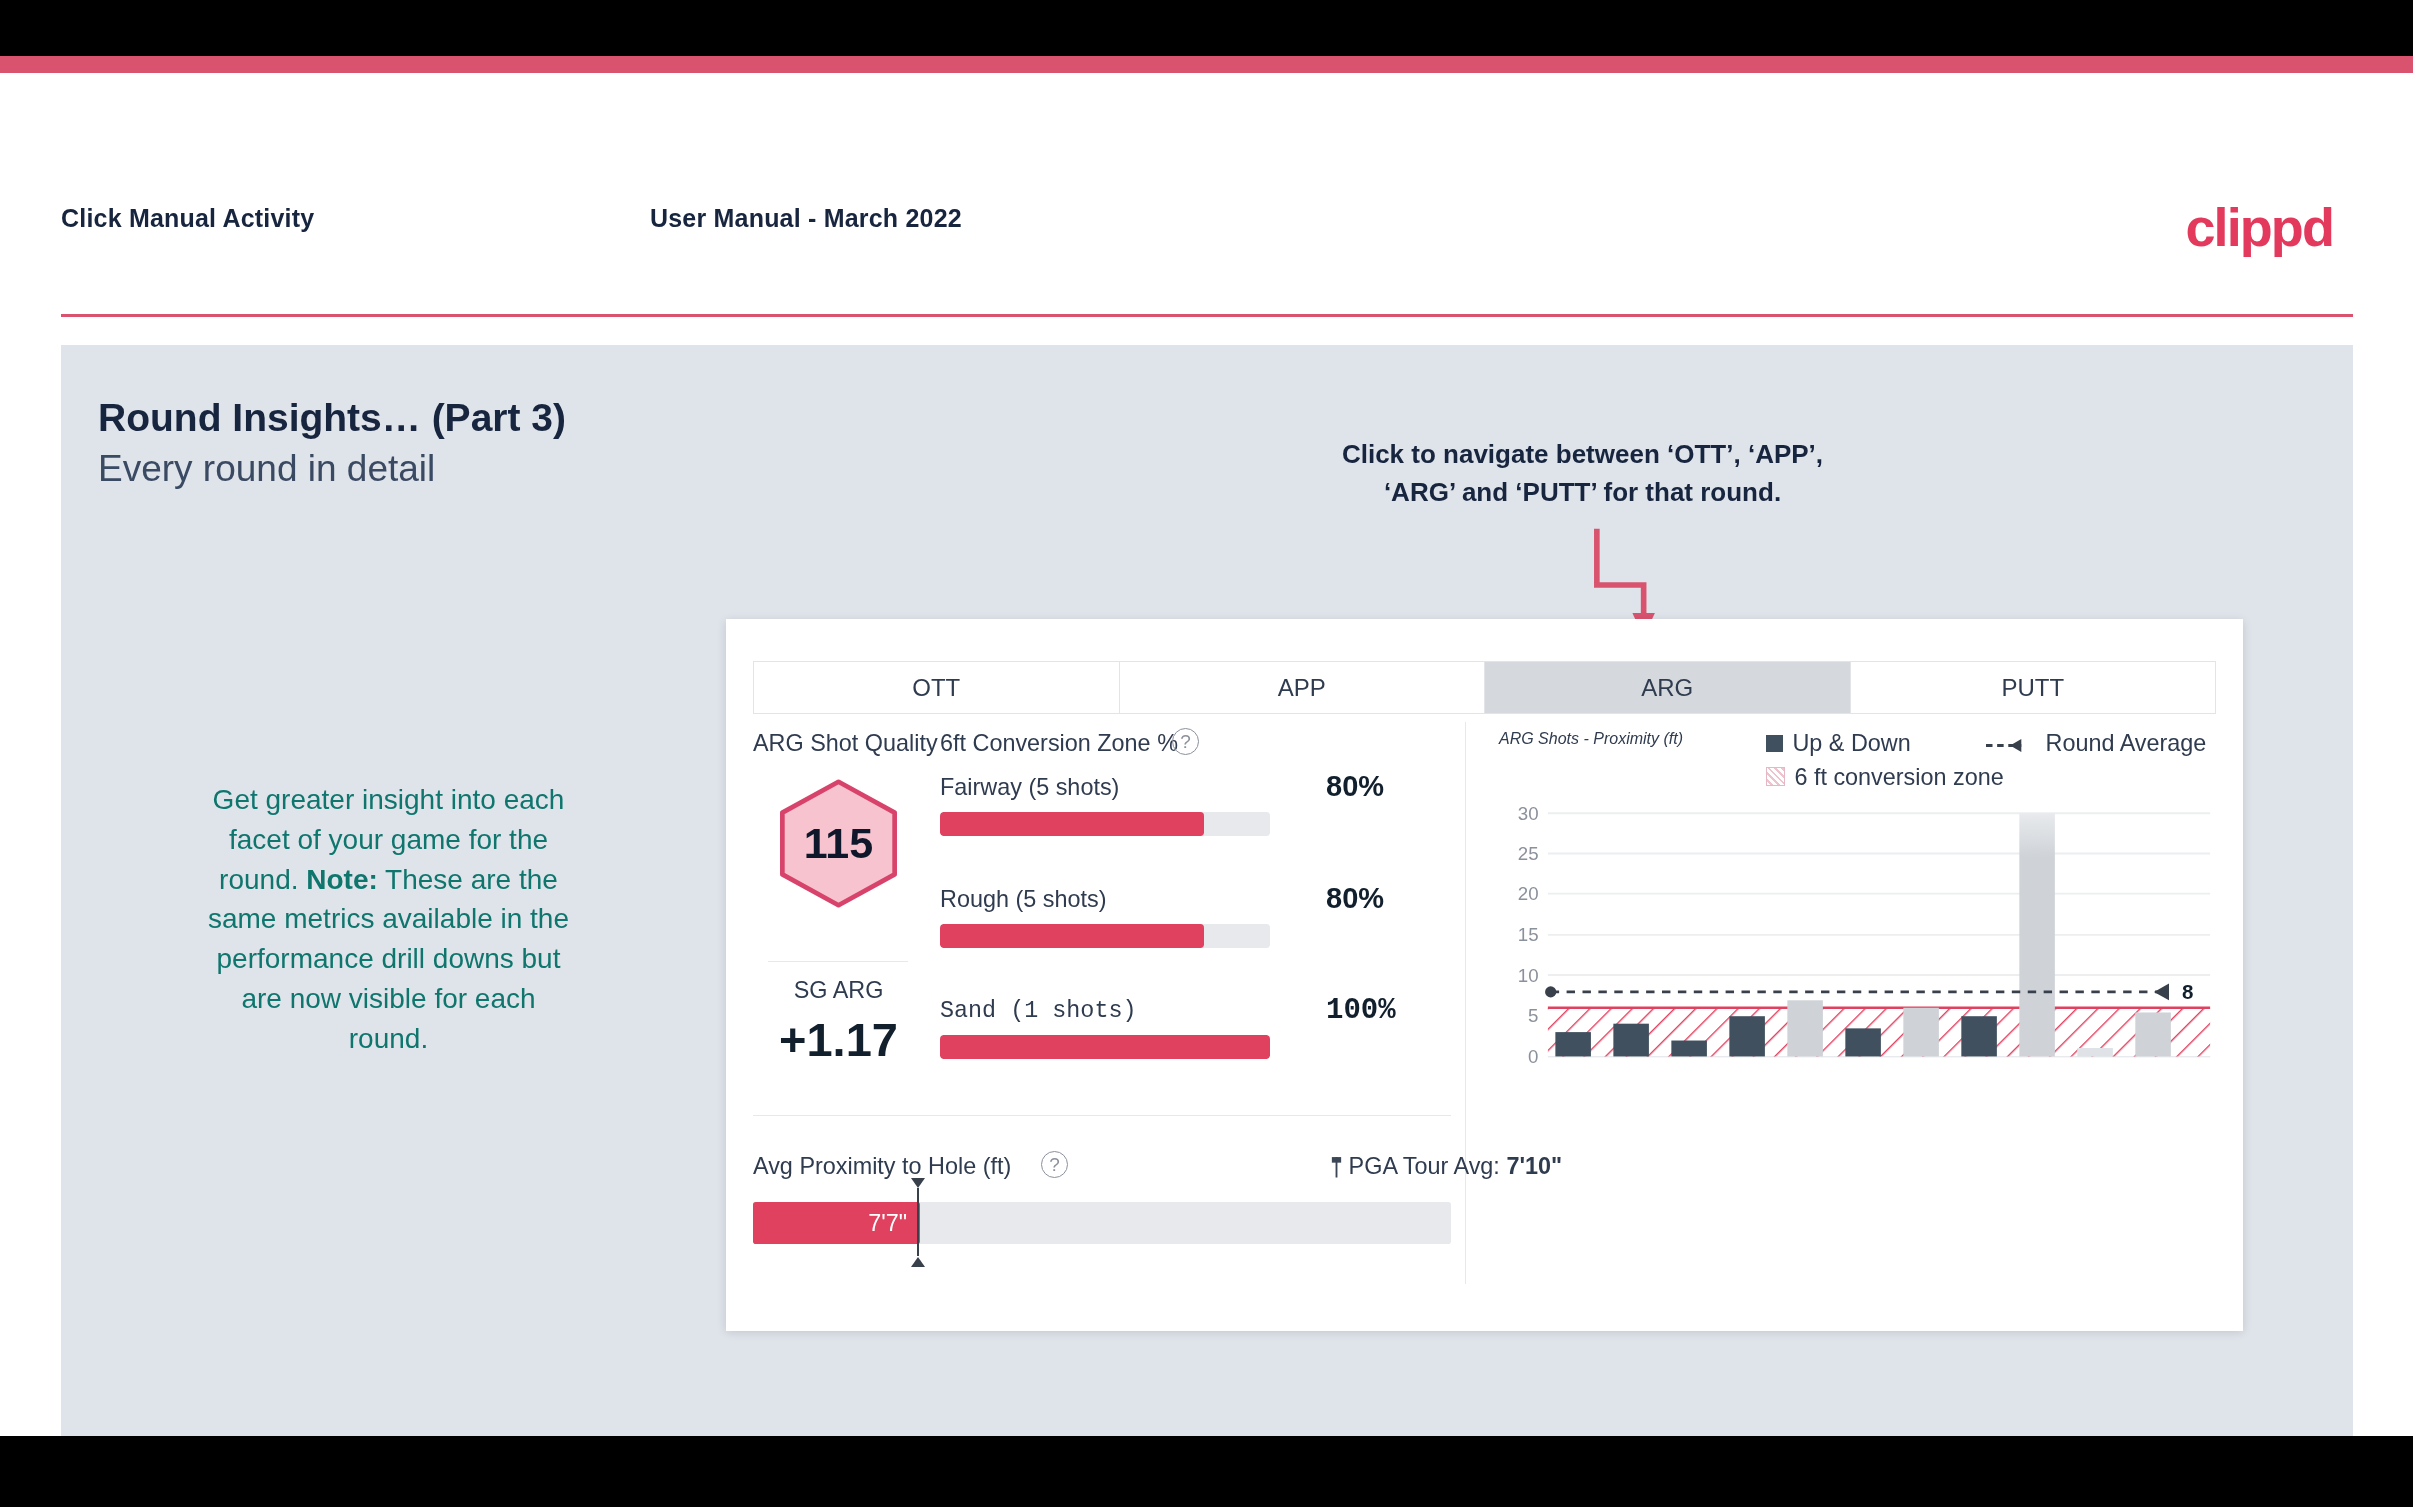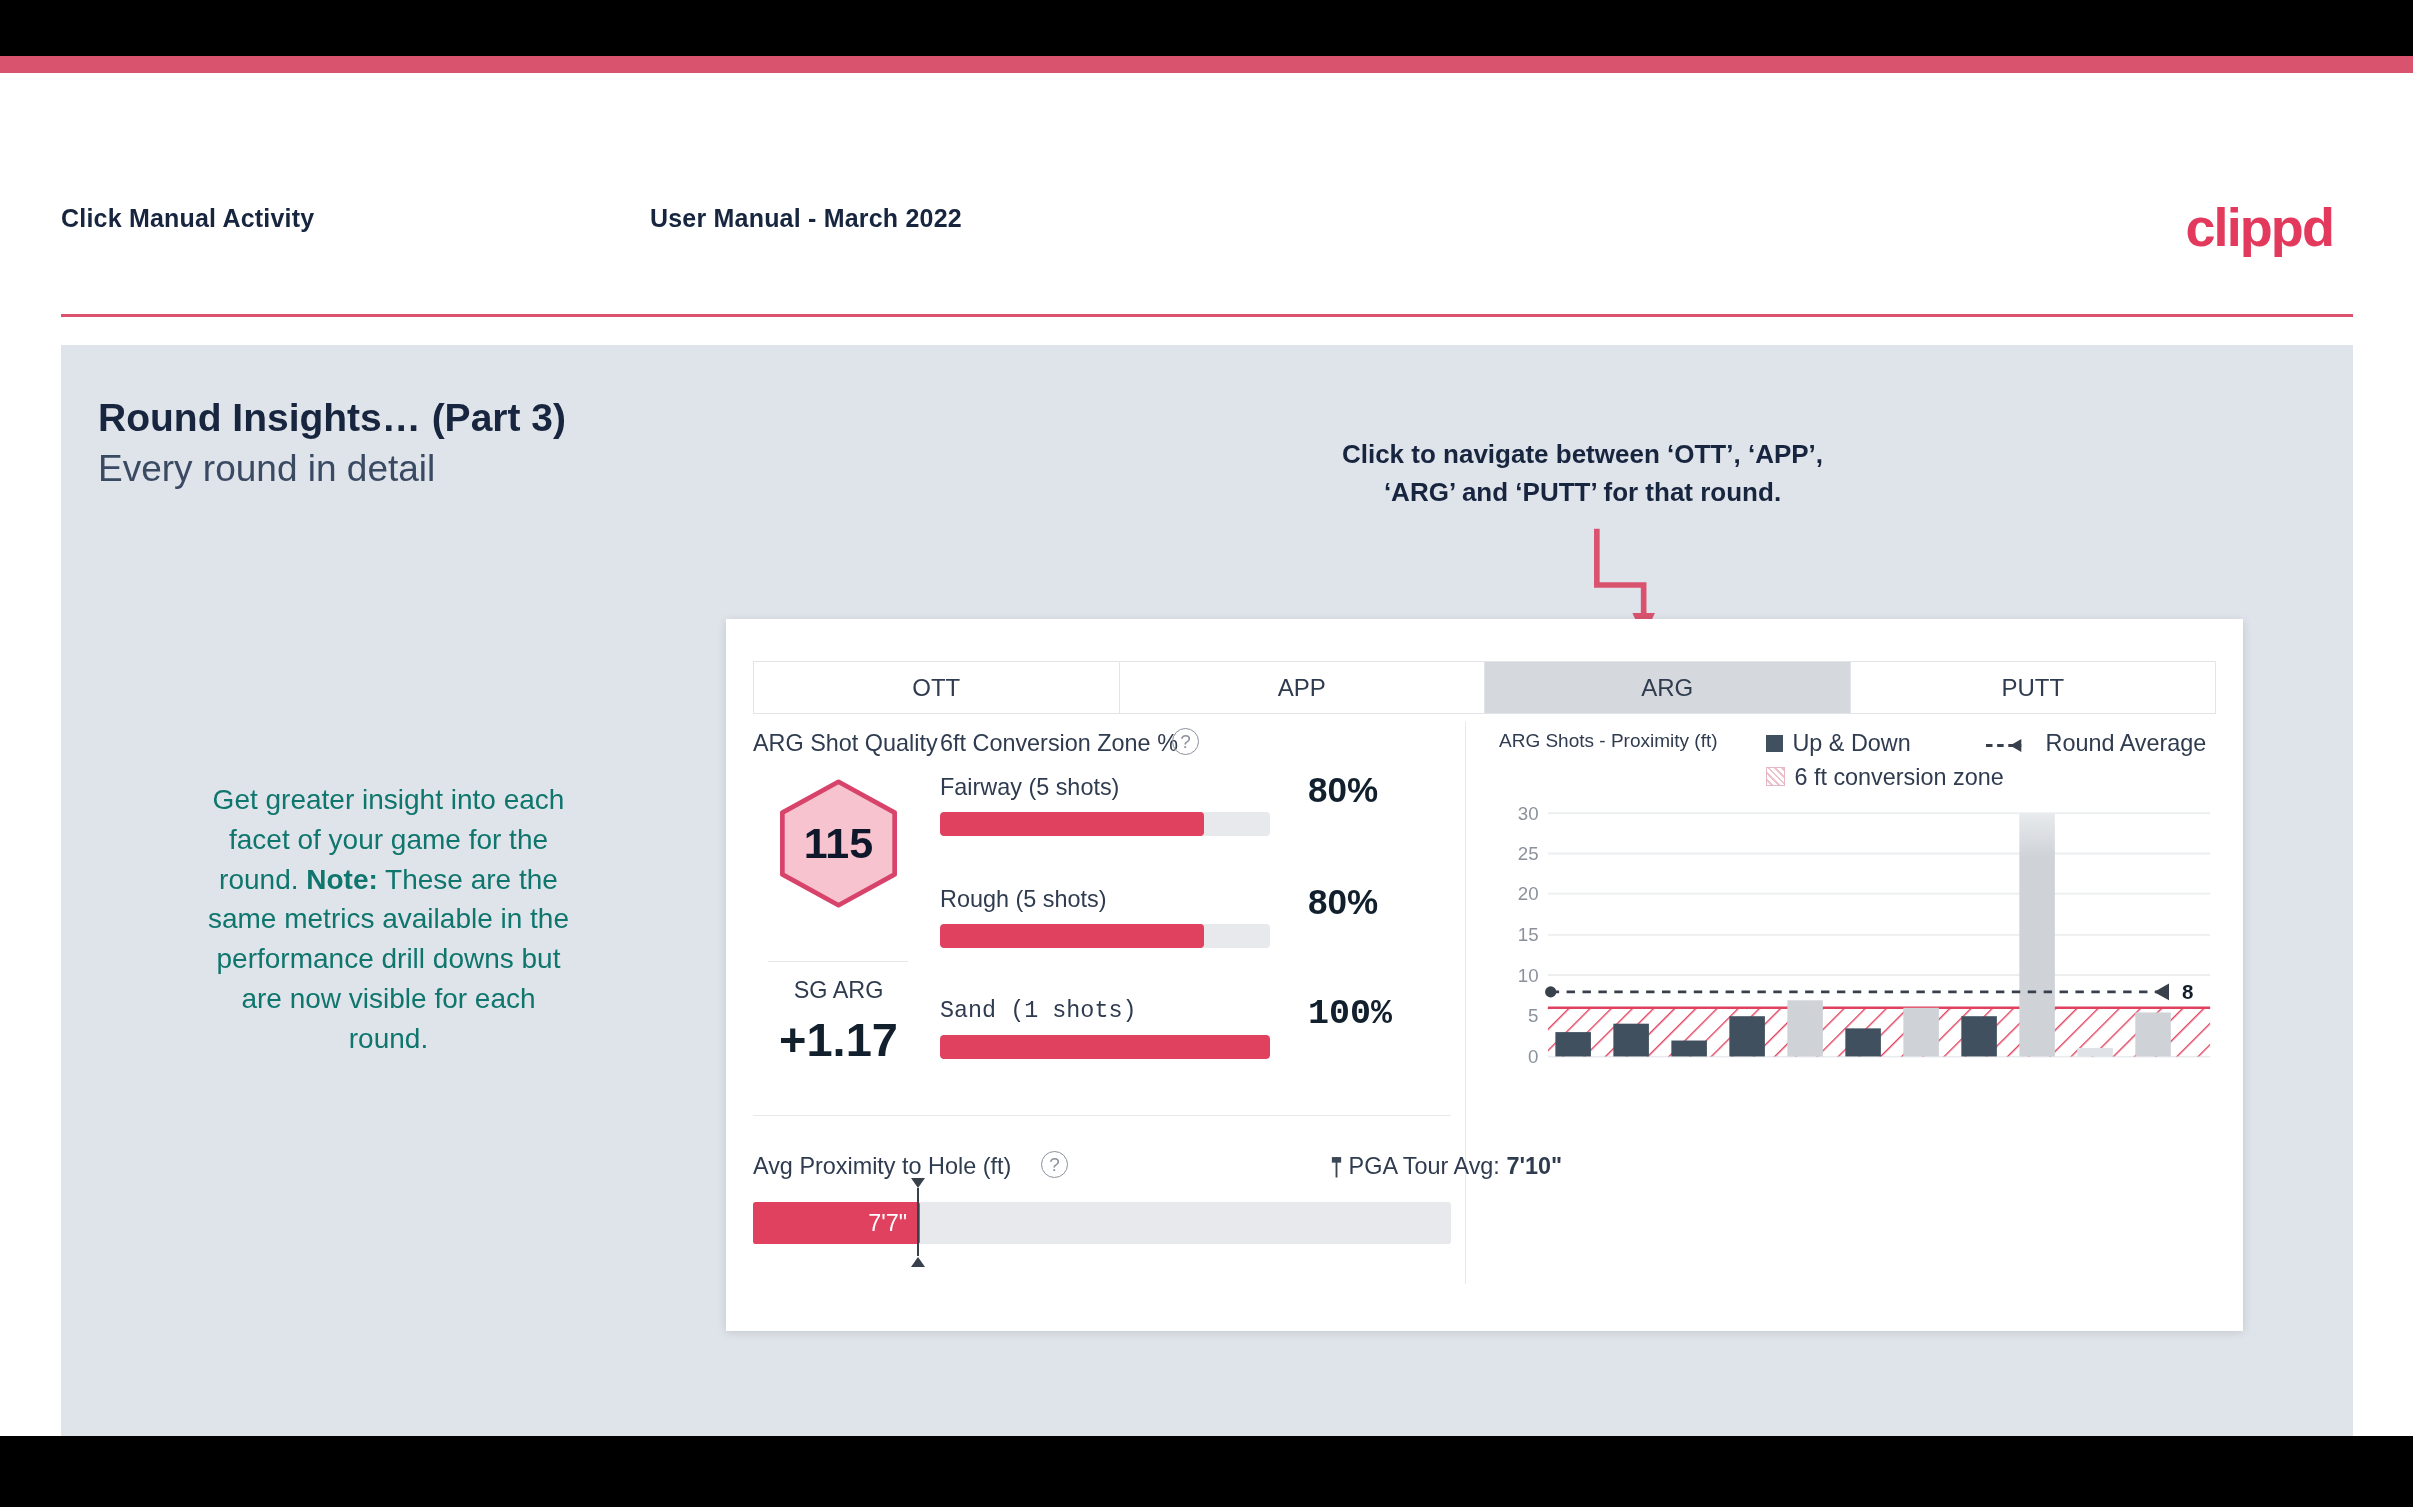--- a/index.html
+++ b/index.html
@@ -55,36 +55,36 @@
   .hexnum{position:absolute;left:0;top:0;width:131px;height:131px;display:flex;align-items:center;justify-content:center;font-size:43px;font-weight:700;color:#0f172a;}
 
   .sg-label{position:absolute;left:28px;top:358px;width:169px;text-align:center;font-size:23.4px;color:#2f3b4f;}
   .sg-value{position:absolute;left:19px;top:393px;width:187px;text-align:center;font-size:47px;font-weight:700;color:#12202e;}
   .sg-rule{position:absolute;left:42px;top:342px;width:140px;height:0.9px;background:#e6e8ec;}
 
   .metric{position:absolute;left:214px;width:515px;}
   .metric .m-name{font-size:23.4px;color:#2f3b4f;margin-bottom:11.2px;}
   .m-track{position:relative;width:330px;height:24px;background:#e7e9ec;border-radius:3.7px;overflow:hidden;}
   .m-fill{position:absolute;left:0;top:0;height:24px;background:#e0415f;border-radius:3.7px;}
-  .m-pct{position:absolute;left:368px;top:-3.7px;font-size:35px;font-weight:700;color:#12202e;}
+  .m-pct{position:absolute;left:386px;top:-3.7px;font-size:29px;font-weight:700;color:#12202e;}
 
   .prox-label{position:absolute;left:27px;top:534px;font-size:23.4px;color:#2f3b4f;}
   .pga{position:absolute;left:604px;top:534px;font-size:23.4px;color:#2f3b4f;white-space:nowrap;}
   .pga b{font-weight:700;}
   .flagicon{display:inline-block;width:13px;height:20.6px;vertical-align:-3.7px;margin-right:5.6px;}
 
   .prox-track{position:absolute;left:27px;top:583px;width:698px;height:42px;background:#e7e9ec;border-radius:2.8px;}
   .prox-fill{position:absolute;left:0;top:0;height:42px;width:167px;background:#e0415f;border-radius:2.8px;}
   .prox-val{position:absolute;right:13px;top:8.4px;font-size:23.4px;color:#fff;font-weight:400;}
   .prox-marker{position:absolute;left:191px;top:569px;width:1.9px;height:68px;background:#38404c;}
   .tri-up{position:absolute;left:185px;top:638px;width:0;height:0;border-left:7.5px solid transparent;border-right:7.5px solid transparent;border-bottom:10.3px solid #38404c;}
   .tri-down{position:absolute;left:185px;top:559px;width:0;height:0;border-left:7.5px solid transparent;border-right:7.5px solid transparent;border-top:10.3px solid #38404c;}
 
   
-  .r-title{position:absolute;left:773px;top:111px;font-size:19px;color:#2f3b4f;}
+  .r-title{position:absolute;left:773px;top:111px;font-size:16px;color:#2f3b4f;font-style:italic;}
   .lg1{position:absolute;left:1040px;top:111px;font-size:23.4px;color:#2f3b4f;}
   .lg-sq{display:inline-block;width:17px;height:17px;background:#41505f;vertical-align:-0.9px;margin-right:9.4px;}
   .lg2{position:absolute;left:1260px;top:111px;font-size:23.4px;color:#2f3b4f;white-space:nowrap;}
   .lg3{position:absolute;left:1040px;top:145px;font-size:23.4px;color:#2f3b4f;}
   .lg-hatch{display:inline-block;width:17px;height:17px;border:0.9px solid #e6b7c4;vertical-align:-0.9px;margin-right:9.4px;
             background:repeating-linear-gradient(45deg,#fff 0 2.8px,#edc3ce 2.8px 4.7px);}
 
   .chart{position:absolute;left:773px;top:183px;width:717px;height:304px;}
   .btn-dash{position:absolute;left:773px;top:520px;width:717px;height:67px;background:#44525f;color:#fff;
             display:flex;align-items:center;justify-content:center;font-size:27px;border-radius:2.8px;}

